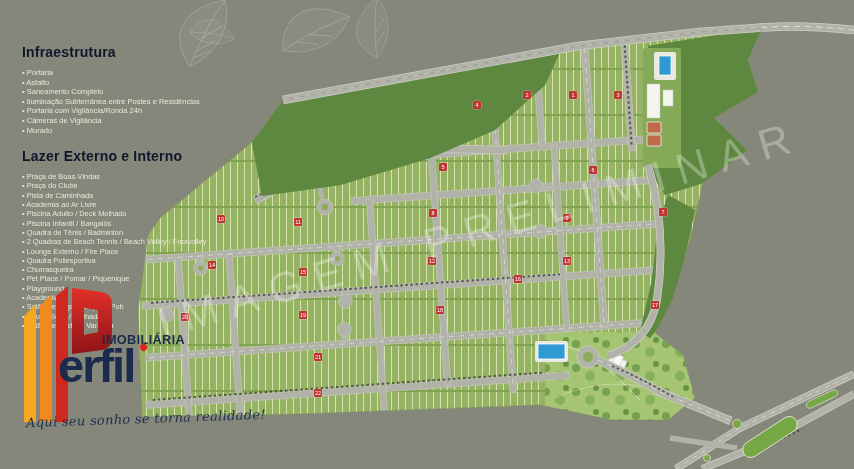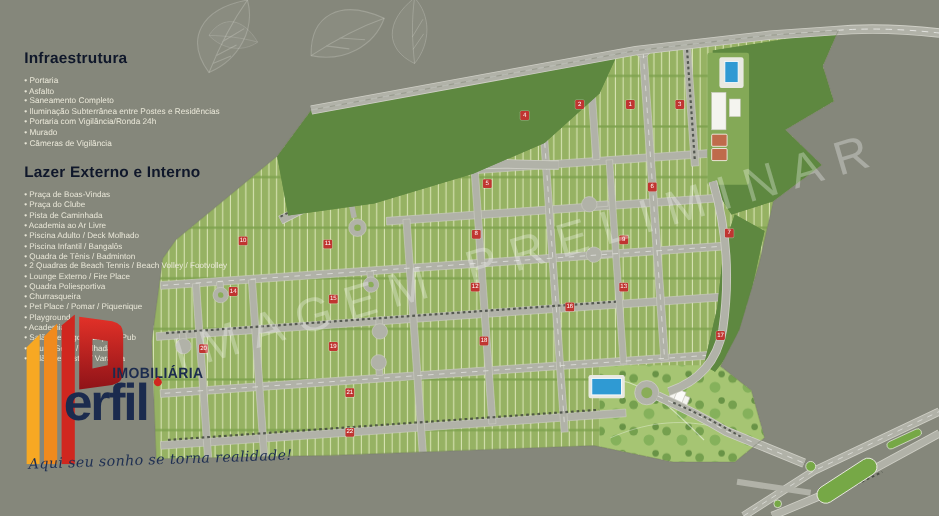--- a/index.html
+++ b/index.html
@@ -275,22 +275,22 @@
   <aside class="sidebar">
     <section class="infra">
       <h2>Infraestrutura</h2>
       <ul>
 
       <li class="item">Portaria</li>
           <li class="item">Asfalto</li>
           <li class="item">Saneamento Completo</li>
           <li class="item">Iluminação Subterrânea entre Postes e Residências</li>
           <li class="item">Portaria com Vigilância/Ronda 24h</li>
+          <li class="item">Câmeras de Vigilância</li>
           <li class="item">Murado</li>
-          <li class="item">Câmeras de Vigilância</li>
         </ul>
     </section>
     <section class="lazer">
       <h2>Lazer Externo e Interno</h2>
       <ul>
 
       <li class="item">Praça de Boas-Vindas</li>
           <li class="item">Praça do Clube</li>
           <li class="item">Pista de Caminhada</li>
           <li class="item">Academia ao Ar Livre</li>

